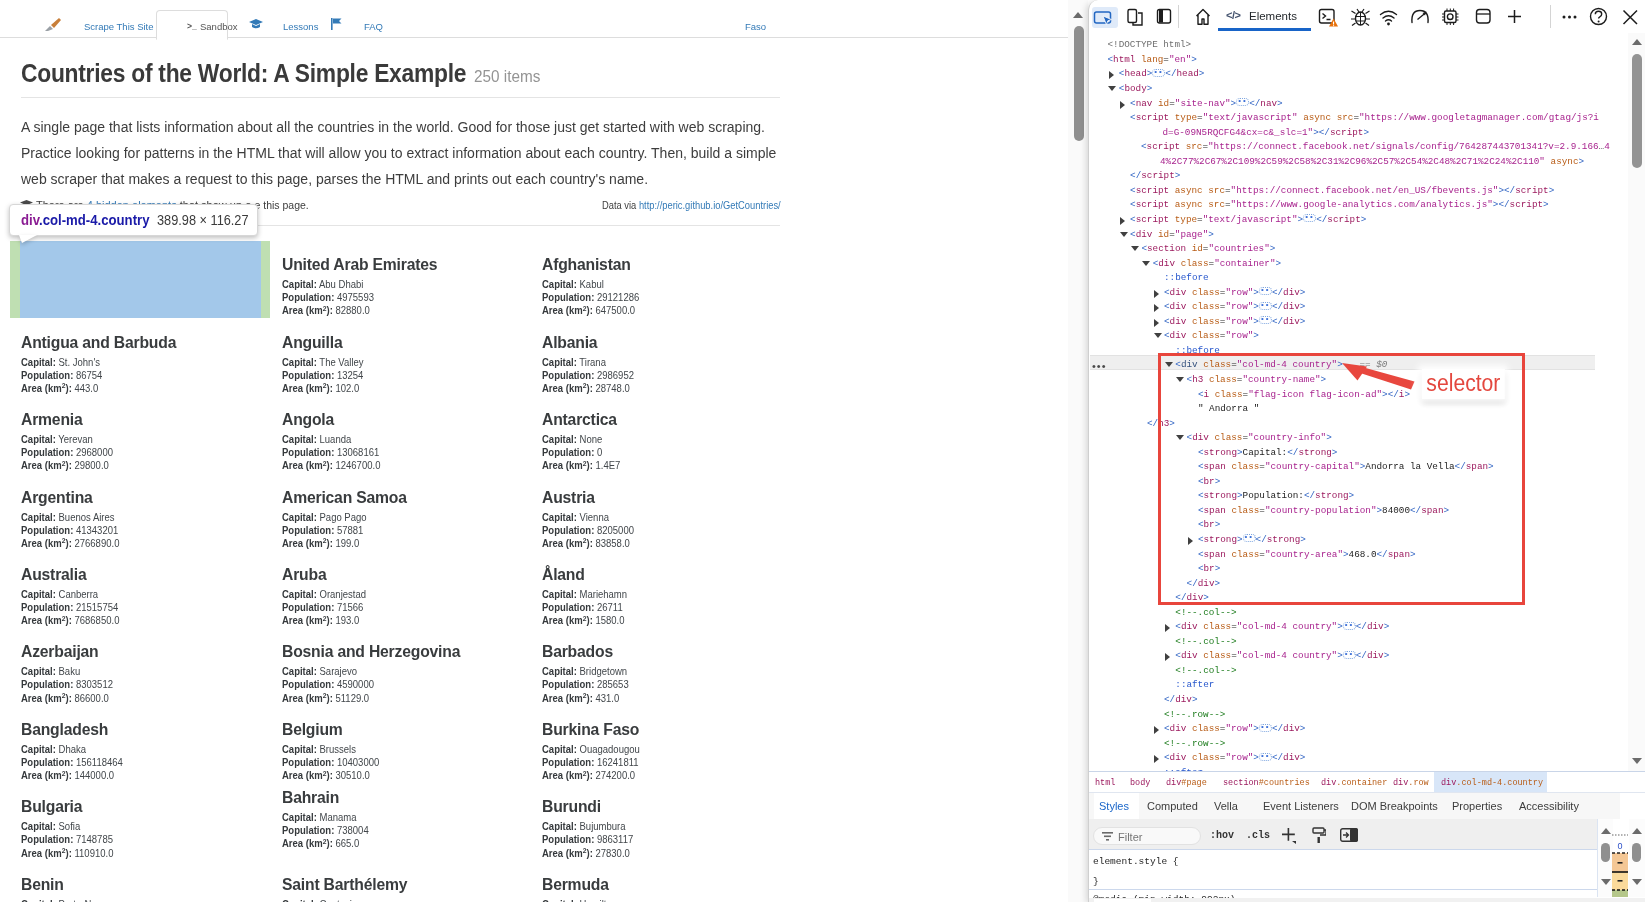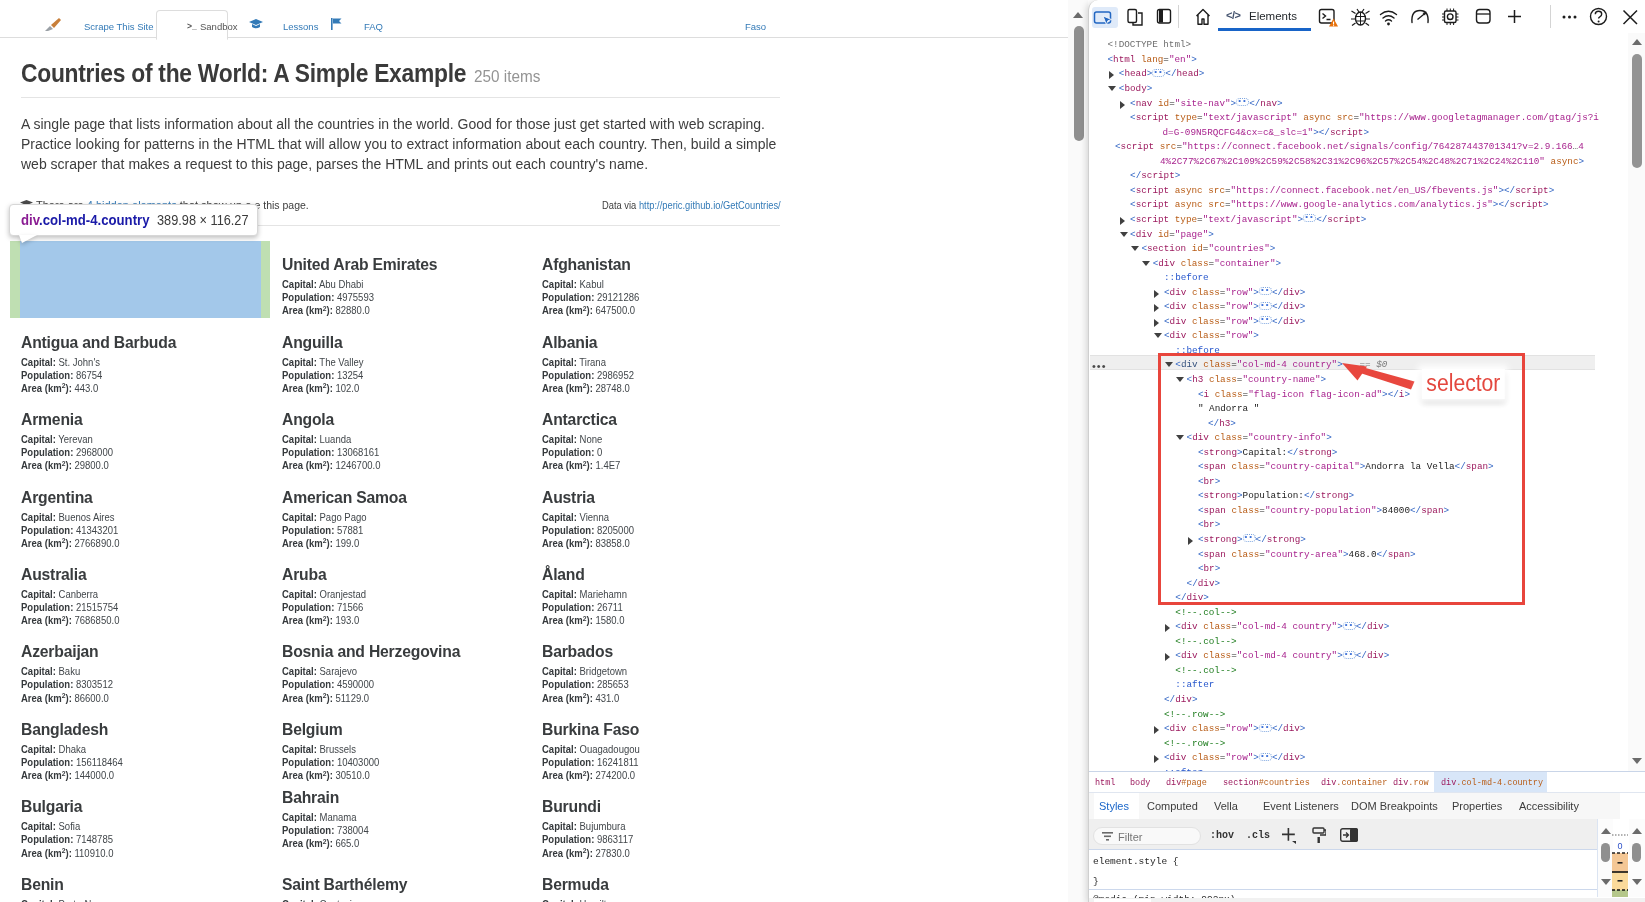--- a/index.html
+++ b/index.html
@@ -10,21 +10,21 @@
 #page{position:absolute;left:0;top:0;width:1068px;height:902px;background:#fff;}
 .navlink{position:absolute;font-size:9.5px;color:#337ab7;white-space:pre;margin-left:20px;}
 .navdark{color:#555;}
 #navline{position:absolute;left:0;top:37px;width:1068px;height:1px;background:#ddd;}
 #sandtab{position:absolute;left:156px;top:10px;width:70px;height:28px;background:#fff;
   border:1px solid #ddd;border-bottom:1px solid #fff;border-radius:4px 4px 0 0;z-index:2;}
 h1{position:absolute;left:21px;top:58px;margin:0;font-size:26.5px;font-weight:700;color:#3a3a3a;
   letter-spacing:-0.3px;white-space:pre;transform:scaleX(0.861);transform-origin:0 0;}
 #h1small{position:absolute;left:474px;top:66.5px;font-size:17px;color:#949494;white-space:pre;transform:scaleX(0.9);transform-origin:0 0;}
 #hr1{position:absolute;left:21px;top:97px;width:759px;height:1px;background:#e4e4e4;}
-#para{position:absolute;left:21px;top:114px;width:900px;font-size:14px;line-height:20px;color:#3d3d3d;white-space:pre;}
+#para{position:absolute;left:21px;top:114px;width:900px;font-size:14px;line-height:26px;color:#3d3d3d;white-space:pre;}
 #notice{position:absolute;left:36px;top:198.5px;font-size:11px;color:#3d3d3d;white-space:pre;}
 #notice a{color:#337ab7;border-bottom:1px dotted #337ab7;}
 #noticetail{position:absolute;left:254.5px;top:199px;font-size:10.5px;color:#3d3d3d;white-space:pre;}
 #datavia{position:absolute;left:602px;top:199px;font-size:10.5px;color:#3d3d3d;white-space:pre;transform:scaleX(0.89);transform-origin:0 0;}
 #datavia a{color:#337ab7;text-decoration:none;}
 #hr2{position:absolute;left:21px;top:225px;width:759px;height:1px;background:#e4e4e4;}
 
 .cty{position:absolute;width:250px;}
 .cty h3{margin:0;font-size:16.3px;font-weight:700;color:#393c3e;letter-spacing:-0.2px;white-space:pre;
   transform:scaleX(0.965);transform-origin:0 0;}
@@ -372,40 +372,40 @@
   <div id="stripe"></div>
   <div id="gutter">•••</div>
   <div id="tree">
     <div class="ln" style="padding-left:17.5px"><span class="gy">&lt;!DOCTYPE html&gt;</span></div>
     <div class="ln" style="padding-left:17.5px"><span class="bk">&lt;</span><span class="tg">html</span> <span class="at">lang</span>=<span class="vl">"en"</span><span class="bk">&gt;</span></div>
     <div class="ln" style="padding-left:28.8px"><span class="ar arr2" style="left:18.8px"></span><span class="bk">&lt;</span><span class="tg">head</span><span class="bk">&gt;</span><span class="pill">•••</span><span class="bk">&lt;/</span><span class="tg">head</span><span class="bk">&gt;</span></div>
     <div class="ln" style="padding-left:28.8px"><span class="ar ard" style="left:18.3px"></span><span class="bk">&lt;</span><span class="tg">body</span><span class="bk">&gt;</span></div>
     <div class="ln" style="padding-left:40.1px"><span class="ar arr2" style="left:30.1px"></span><span class="bk">&lt;</span><span class="tg">nav</span> <span class="at">id</span>=<span class="vl">"site-nav"</span><span class="bk">&gt;</span><span class="pill">•••</span><span class="bk">&lt;/</span><span class="tg">nav</span><span class="bk">&gt;</span></div>
     <div class="ln" style="padding-left:40.1px"><span class="bk">&lt;</span><span class="tg">script</span> <span class="at">type</span>=<span class="vl">"text/javascript"</span> <span class="at">async</span> <span class="at">src</span>=<span class="vl">"https://www.googletagmanager.com/gtag/js?i</span></div>
     <div class="ln" style="padding-left:72.5px"><span class="vl">d=G-09N5RQCFG4&amp;cx=c&amp;_slc=1"</span><span class="bk">&gt;&lt;/</span><span class="tg">script</span><span class="bk">&gt;</span></div>
-    <div class="ln" style="padding-left:25px"><span class="bk">&lt;</span><span class="tg">script</span> <span class="at">src</span>=<span class="vl">"https://connect.facebook.net/signals/config/764287443701341?v=2.9.166</span><span class="gy">…</span><span class="vl">4</span></div>
+    <div class="ln" style="padding-left:51px"><span class="bk">&lt;</span><span class="tg">script</span> <span class="at">src</span>=<span class="vl">"https://connect.facebook.net/signals/config/764287443701341?v=2.9.166</span><span class="gy">…</span><span class="vl">4</span></div>
     <div class="ln" style="padding-left:70px"><span class="vl">4%2C77%2C67%2C109%2C59%2C58%2C31%2C96%2C57%2C54%2C48%2C71%2C24%2C110"</span> <span class="at">async</span><span class="bk">&gt;</span></div>
     <div class="ln" style="padding-left:40.1px"><span class="bk">&lt;/</span><span class="tg">script</span><span class="bk">&gt;</span></div>
     <div class="ln" style="padding-left:40.1px"><span class="bk">&lt;</span><span class="tg">script</span> <span class="at">async</span> <span class="at">src</span>=<span class="vl">"https://connect.facebook.net/en_US/fbevents.js"</span><span class="bk">&gt;&lt;/</span><span class="tg">script</span><span class="bk">&gt;</span></div>
     <div class="ln" style="padding-left:40.1px"><span class="bk">&lt;</span><span class="tg">script</span> <span class="at">async</span> <span class="at">src</span>=<span class="vl">"https://www.google-analytics.com/analytics.js"</span><span class="bk">&gt;&lt;/</span><span class="tg">script</span><span class="bk">&gt;</span></div>
     <div class="ln" style="padding-left:40.1px"><span class="ar arr2" style="left:30.1px"></span><span class="bk">&lt;</span><span class="tg">script</span> <span class="at">type</span>=<span class="vl">"text/javascript"</span><span class="bk">&gt;</span><span class="pill">•••</span><span class="bk">&lt;/</span><span class="tg">script</span><span class="bk">&gt;</span></div>
     <div class="ln" style="padding-left:40.1px"><span class="ar ard" style="left:29.6px"></span><span class="bk">&lt;</span><span class="tg">div</span> <span class="at">id</span>=<span class="vl">"page"</span><span class="bk">&gt;</span></div>
     <div class="ln" style="padding-left:51.4px"><span class="ar ard" style="left:40.9px"></span><span class="bk">&lt;</span><span class="tg">section</span> <span class="at">id</span>=<span class="vl">"countries"</span><span class="bk">&gt;</span></div>
     <div class="ln" style="padding-left:62.7px"><span class="ar ard" style="left:52.2px"></span><span class="bk">&lt;</span><span class="tg">div</span> <span class="at">class</span>=<span class="vl">"container"</span><span class="bk">&gt;</span></div>
     <div class="ln" style="padding-left:74px"><span class="ps">::before</span></div>
     <div class="ln" style="padding-left:74px"><span class="ar arr2" style="left:64px"></span><span class="bk">&lt;</span><span class="tg">div</span> <span class="at">class</span>=<span class="vl">"row"</span><span class="bk">&gt;</span><span class="pill">•••</span><span class="bk">&lt;/</span><span class="tg">div</span><span class="bk">&gt;</span></div>
     <div class="ln" style="padding-left:74px"><span class="ar arr2" style="left:64px"></span><span class="bk">&lt;</span><span class="tg">div</span> <span class="at">class</span>=<span class="vl">"row"</span><span class="bk">&gt;</span><span class="pill">•••</span><span class="bk">&lt;/</span><span class="tg">div</span><span class="bk">&gt;</span></div>
     <div class="ln" style="padding-left:74px"><span class="ar arr2" style="left:64px"></span><span class="bk">&lt;</span><span class="tg">div</span> <span class="at">class</span>=<span class="vl">"row"</span><span class="bk">&gt;</span><span class="pill">•••</span><span class="bk">&lt;/</span><span class="tg">div</span><span class="bk">&gt;</span></div>
     <div class="ln" style="padding-left:74px"><span class="ar ard" style="left:63.5px"></span><span class="bk">&lt;</span><span class="tg">div</span> <span class="at">class</span>=<span class="vl">"row"</span><span class="bk">&gt;</span></div>
     <div class="ln" style="padding-left:85.3px"><span class="ps">::before</span></div>
     <div class="ln" style="padding-left:85.3px"><span class="ar ard" style="left:74.8px"></span><span class="bk">&lt;</span><span class="tgs">div</span> <span class="at">class</span>=<span class="vl">"col-md-4 country"</span><span class="bk">&gt;</span>   <span class="dsel">== $0</span></div>
     <div class="ln" style="padding-left:96.6px"><span class="ar ard" style="left:86.1px"></span><span class="bk">&lt;</span><span class="tg">h3</span> <span class="at">class</span>=<span class="vl">"country-name"</span><span class="bk">&gt;</span></div>
     <div class="ln" style="padding-left:107.9px"><span class="bk">&lt;</span><span class="tg">i</span> <span class="at">class</span>=<span class="vl">"flag-icon flag-icon-ad"</span><span class="bk">&gt;</span><span class="bk">&lt;/</span><span class="tg">i</span><span class="bk">&gt;</span></div>
     <div class="ln" style="padding-left:107.9px">" Andorra "</div>
-    <div class="ln" style="padding-left:118px"><span class="bk">&lt;/</span><span class="tg">h3</span><span class="bk">&gt;</span></div>
+    <div class="ln" style="padding-left:57px"><span class="bk">&lt;/</span><span class="tg">h3</span><span class="bk">&gt;</span></div>
     <div class="ln" style="padding-left:96.6px"><span class="ar ard" style="left:86.1px"></span><span class="bk">&lt;</span><span class="tg">div</span> <span class="at">class</span>=<span class="vl">"country-info"</span><span class="bk">&gt;</span></div>
     <div class="ln" style="padding-left:107.9px"><span class="bk">&lt;</span><span class="tg">strong</span><span class="bk">&gt;</span>Capital:<span class="bk">&lt;/</span><span class="tg">strong</span><span class="bk">&gt;</span></div>
     <div class="ln" style="padding-left:107.9px"><span class="bk">&lt;</span><span class="tg">span</span> <span class="at">class</span>=<span class="vl">"country-capital"</span><span class="bk">&gt;</span>Andorra la Vella<span class="bk">&lt;/</span><span class="tg">span</span><span class="bk">&gt;</span></div>
     <div class="ln" style="padding-left:107.9px"><span class="bk">&lt;</span><span class="tg">br</span><span class="bk">&gt;</span></div>
     <div class="ln" style="padding-left:107.9px"><span class="bk">&lt;</span><span class="tg">strong</span><span class="bk">&gt;</span>Population:<span class="bk">&lt;/</span><span class="tg">strong</span><span class="bk">&gt;</span></div>
     <div class="ln" style="padding-left:107.9px"><span class="bk">&lt;</span><span class="tg">span</span> <span class="at">class</span>=<span class="vl">"country-population"</span><span class="bk">&gt;</span>84000<span class="bk">&lt;/</span><span class="tg">span</span><span class="bk">&gt;</span></div>
     <div class="ln" style="padding-left:107.9px"><span class="bk">&lt;</span><span class="tg">br</span><span class="bk">&gt;</span></div>
     <div class="ln" style="padding-left:107.9px"><span class="ar arr2" style="left:97.9px"></span><span class="bk">&lt;</span><span class="tg">strong</span><span class="bk">&gt;</span><span class="pill">•••</span><span class="bk">&lt;/</span><span class="tg">strong</span><span class="bk">&gt;</span></div>
     <div class="ln" style="padding-left:107.9px"><span class="bk">&lt;</span><span class="tg">span</span> <span class="at">class</span>=<span class="vl">"country-area"</span><span class="bk">&gt;</span>468.0<span class="bk">&lt;/</span><span class="tg">span</span><span class="bk">&gt;</span></div>
     <div class="ln" style="padding-left:107.9px"><span class="bk">&lt;</span><span class="tg">br</span><span class="bk">&gt;</span></div>

